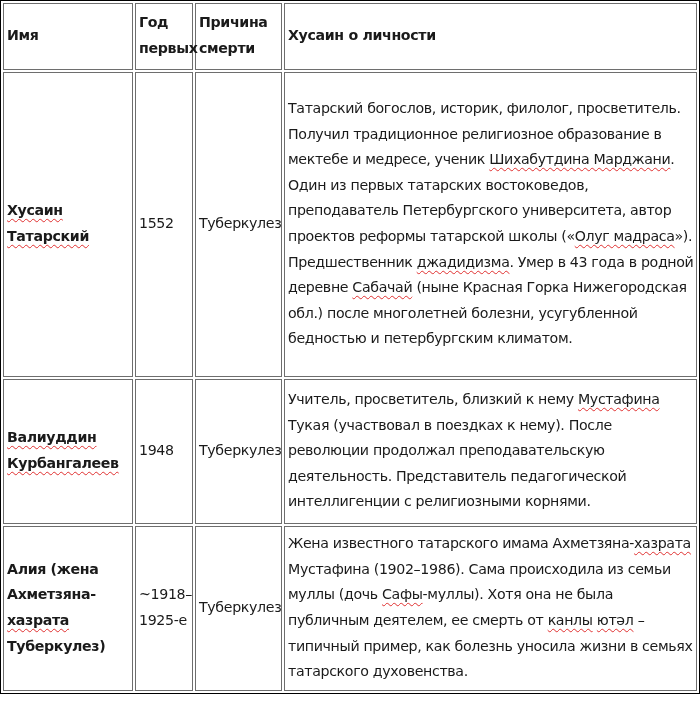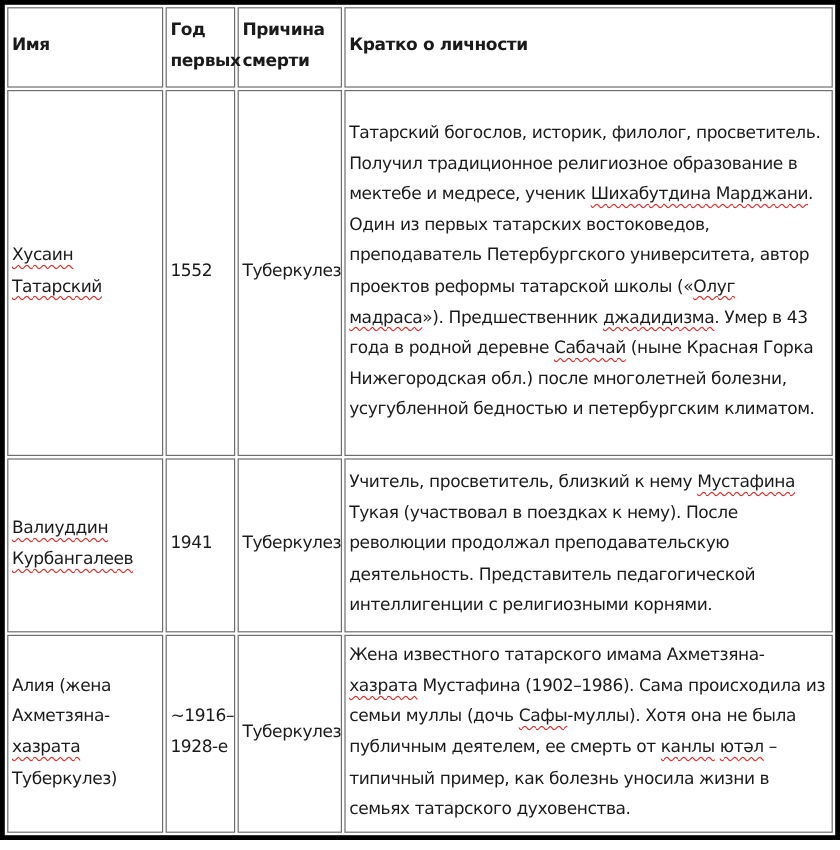--- a/index.html
+++ b/index.html
@@ -8,21 +8,21 @@
       background: #ffffff;
     }
     body {
       width: 700px;
       height: 708px;
       overflow: hidden;
       font-family: "DejaVu Sans", "Liberation Sans", sans-serif;
       color: #1a1a1a;
     }
     table.bio {
-      border: 4px solid #000000;
+      border: 1px solid #000000;
       border-collapse: separate;
       border-spacing: 2px;
       margin: 0;
       width: 700px;
       table-layout: fixed;
     }
     table.bio td, table.bio th {
       border: 1px solid #6e6e6e;
       padding: 1px 2px 2px 3px;
       font-size: 14.2px;
@@ -32,21 +32,21 @@
       letter-spacing: -0.35px;
     }
     table.bio th {
       font-weight: bold;
       height: 62px;
     }
     .c1 { width: 130px; }
     .c2 { width: 58px; }
     .c3 { width: 87px; }
     .c4 { width: auto; }
-    td.name { font-weight: normal; margin-top: 43px; }
+    td.name { font-weight: bold; margin-top: 43px; }
     .sp {
       text-decoration: underline wavy #e03030;
       text-decoration-thickness: 1px;
       text-underline-offset: 3px;
     }
     tr.r1 td { height: 300px; }
     tr.r2 td { height: 140px; }
     tr.r3 td { height: 160px; }
   </style>
 </head>
@@ -57,50 +57,50 @@
     <col class="c1">
       <col class="c2">
       <col class="c3">
       <col class="c4">
   </colgroup>
   <tbody>
       <tr>
     <th>Имя</th>
     <th>Год первых</th>
     <th>Причина смерти</th>
-    <th>Кратко о личности</th>
+    <th>Хусаин о личности</th>
   </tr>
 
   <tr class="r1">
     <td class="name">
       <span class="sp">Хусаин</span><br>
       <span class="sp">Татарский</span>
     </td>
     <td>1552</td>
     <td>Туберкулез</td>
     <td><span>Татарский богослов, историк, филолог, просветитель. Получил традиционное религиозное образование в мектебе и медресе, ученик </span><span class="sp">Шихабутдина Марджани</span><span>. Один из первых татарских востоковедов, преподаватель Петербургского университета, автор проектов реформы татарской школы («</span><span class="sp">Олуг мадраса</span><span>»). Предшественник </span><span class="sp">джадидизма</span><span>. Умер в 43 года в родной деревне </span><span class="sp">Сабачай</span><span> (ныне Красная Горка Нижегородская обл.) после многолетней болезни, усугубленной бедностью и петербургским климатом.</span></td>
   </tr>
 
   <tr class="r2">
     <td class="name">
       <span class="sp">Валиуддин</span><br>
       <span class="sp">Курбангалеев</span>
     </td>
-    <td>1941</td>
+    <td>1948</td>
     <td>Туберкулез</td>
     <td><span>Учитель, просветитель, близкий к нему </span><span class="sp">Мустафина</span><span> Тукая (участвовал в поездках к нему). После революции продолжал преподавательскую деятельность. Представитель педагогической интеллигенции с религиозными корнями.</span></td>
   </tr>
 
   <tr class="r3">
     <td class="name">
       <span>Алия (жена Ахметзяна-</span><br>
       <span class="sp">хазрата</span><br>
       <span>Туберкулез)</span>
     </td>
     <td>
-      <span>~1916–</span><br>
-      <span>1928-е</span>
+      <span>~1918–</span><br>
+      <span>1925-е</span>
     </td>
     <td>Туберкулез</td>
     <td><span>Жена известного татарского имама Ахметзяна-</span><span class="sp">хазрата</span><span> Мустафина (1902–1986). Сама происходила из семьи муллы (дочь </span><span class="sp">Сафы</span><span>-муллы). Хотя она не была публичным деятелем, ее смерть от </span><span class="sp">канлы</span><span> </span><span class="sp">ютәл</span><span> – типичный пример, как болезнь уносила жизни в семьях татарского духовенства.</span></td>
   </tr>
 </tbody>
   </table>
 
 </body></html>

